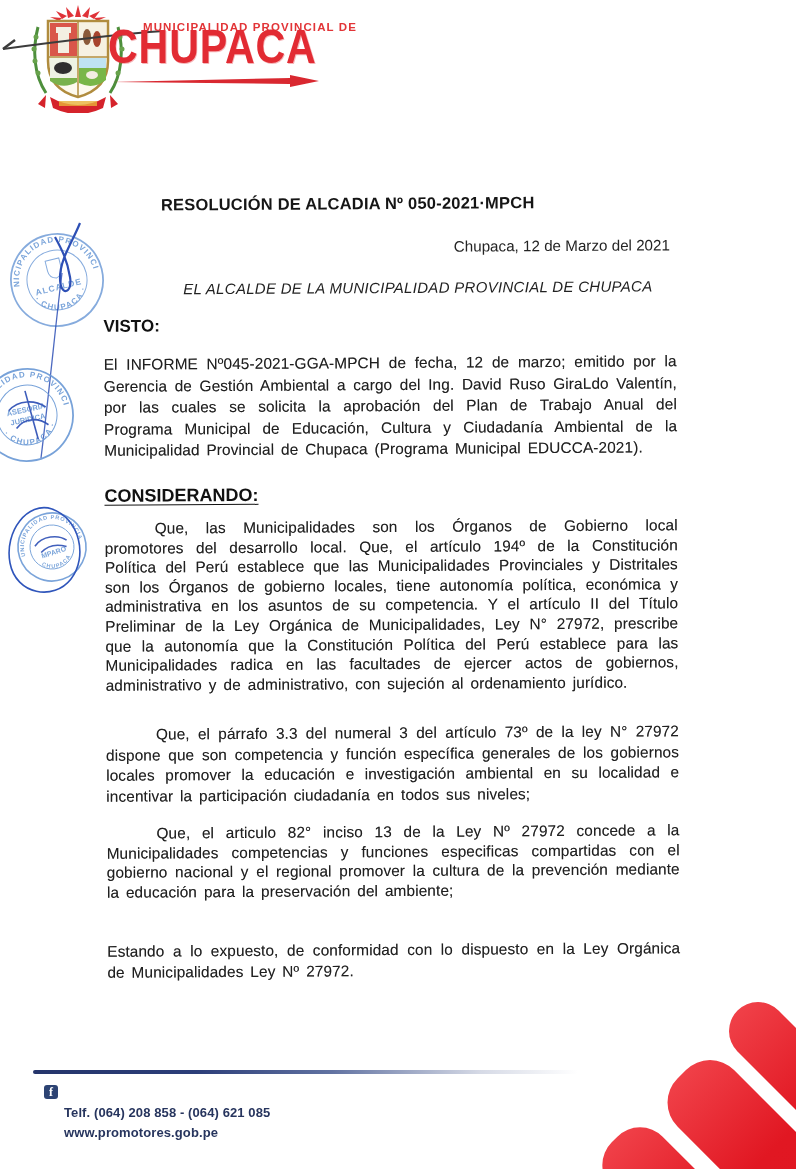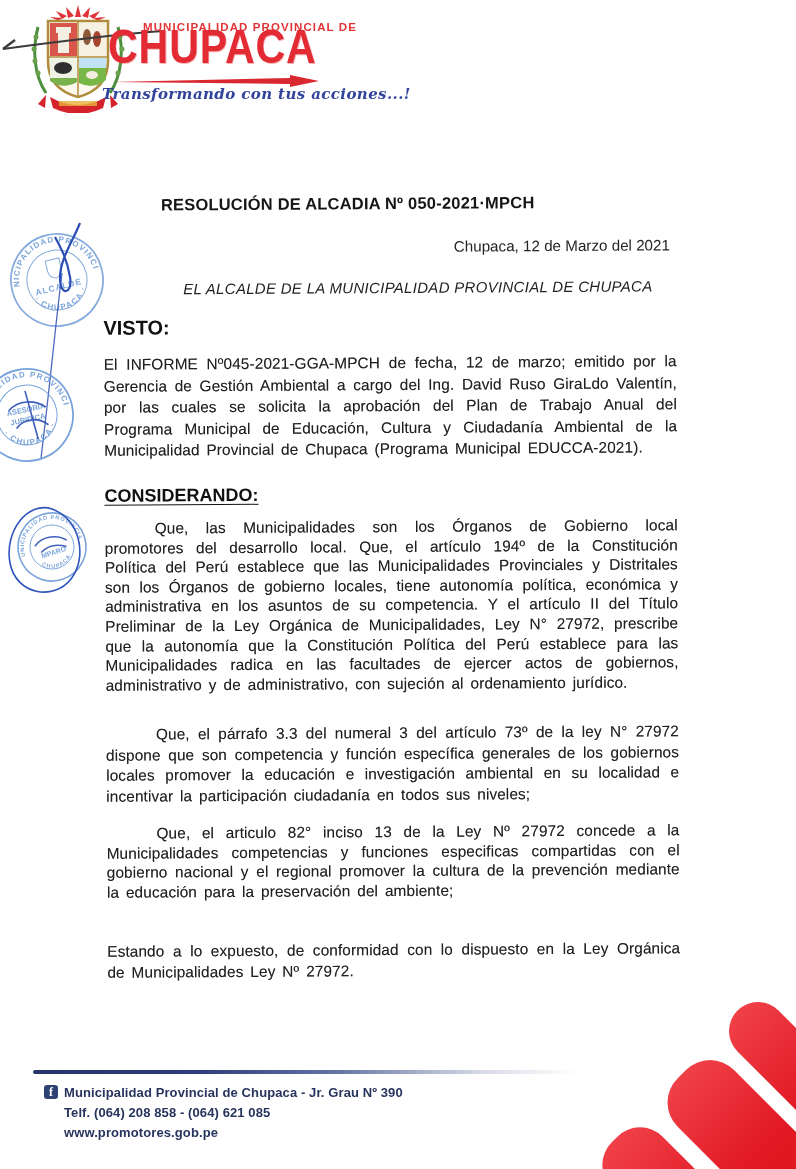--- a/index.html
+++ b/index.html
@@ -35,21 +35,21 @@
     font-size:16.5px;font-weight:bold;letter-spacing:.2px;color:#151515;
   }
   .dateline{
     position:absolute;left:105px;top:238px;width:567px;text-align:right;
     font-size:15.2px;color:#242424;
   }
   .salutation{
     position:absolute;left:185px;top:279px;
     font-size:15px;font-style:italic;letter-spacing:.3px;color:#222;
   }
-  .h-visto{position:absolute;left:105px;top:315px;font-size:20px;font-weight:bold;color:#111;}
+  .h-visto{position:absolute;left:105px;top:315px;font-size:17px;font-weight:bold;color:#111;}
   .h-considerando{
     position:absolute;left:105px;top:484px;font-size:18px;font-weight:bold;color:#111;
     text-decoration:underline;text-underline-offset:3px;
   }
   .para{
     position:absolute;left:105px;width:573px;text-align:justify;
     font-size:15.4px;color:#202020;word-spacing:2.5px;letter-spacing:.1px;
     text-shadow:0 0 .4px rgba(0,0,0,.35);
   }
   .p-visto{top:352px;line-height:21.5px;}
@@ -138,21 +138,20 @@
   <svg class="penmark" width="180" height="40" viewBox="0 0 180 40">
     <path d="M3,25 C40,20 120,10 164,7" fill="none" stroke="#3c3c3c" stroke-width="2"></path>
     <path d="M3,25 L15,16" fill="none" stroke="#3c3c3c" stroke-width="2.5"></path>
   </svg>
 
   <div class="org-small">MUNICIPALIDAD PROVINCIAL DE</div>
   <div class="org-big">CHUPACA</div>
   <svg class="brand-arrow" width="208" height="14" viewBox="0 0 208 14">
     <path d="M0,8 L178,4 L178,1 L207,7 L178,13 L178,10 Z" fill="#d92830"></path>
   </svg>
-  <div class="tagline">Transformando con tus acciones...!</div>
 
   <div class="doc">
     <div class="doc-title">RESOLUCIÓN DE ALCADIA Nº 050-2021·MPCH</div>
     <div class="dateline">Chupaca, 12 de Marzo del 2021</div>
     <div class="salutation">EL ALCALDE DE LA MUNICIPALIDAD PROVINCIAL DE CHUPACA</div>
 
     <div class="h-visto">VISTO:</div>
     <div class="para p-visto">El INFORME Nº045-2021-GGA-MPCH de fecha, 12 de marzo; emitido por la Gerencia de Gestión Ambiental a cargo del Ing. David Ruso GiraLdo Valentín, por las cuales se solicita la aprobación del Plan de Trabajo Anual del Programa Municipal de Educación, Cultura y Ciudadanía Ambiental de la Municipalidad Provincial de Chupaca (Programa Municipal EDUCCA-2021).</div>
 
     <div class="h-considerando">CONSIDERANDO:</div>
@@ -225,17 +224,16 @@
     </g>
     <path d="M10,348 C4,316 28,286 52,294 C80,304 88,342 71,364 C54,386 16,380 10,348" fill="none" stroke="#2f55bb" stroke-width="1.6"></path>
   </svg>
 
   <div class="stripe stripe1"></div>
   <div class="stripe stripe2"></div>
   <div class="stripe stripe3"></div>
 
   <div class="footer-line"></div>
   <div class="fb-icon">f</div>
-  <div class="footer-text ft1">Municipalidad Provincial de Chupaca - Jr. Grau Nº 390</div>
   <div class="footer-text ft2">Telf. (064) 208 858 - (064) 621 085</div>
   <div class="footer-text ft3">www.promotores.gob.pe</div>
 
 </div>
 
 </body></html>

